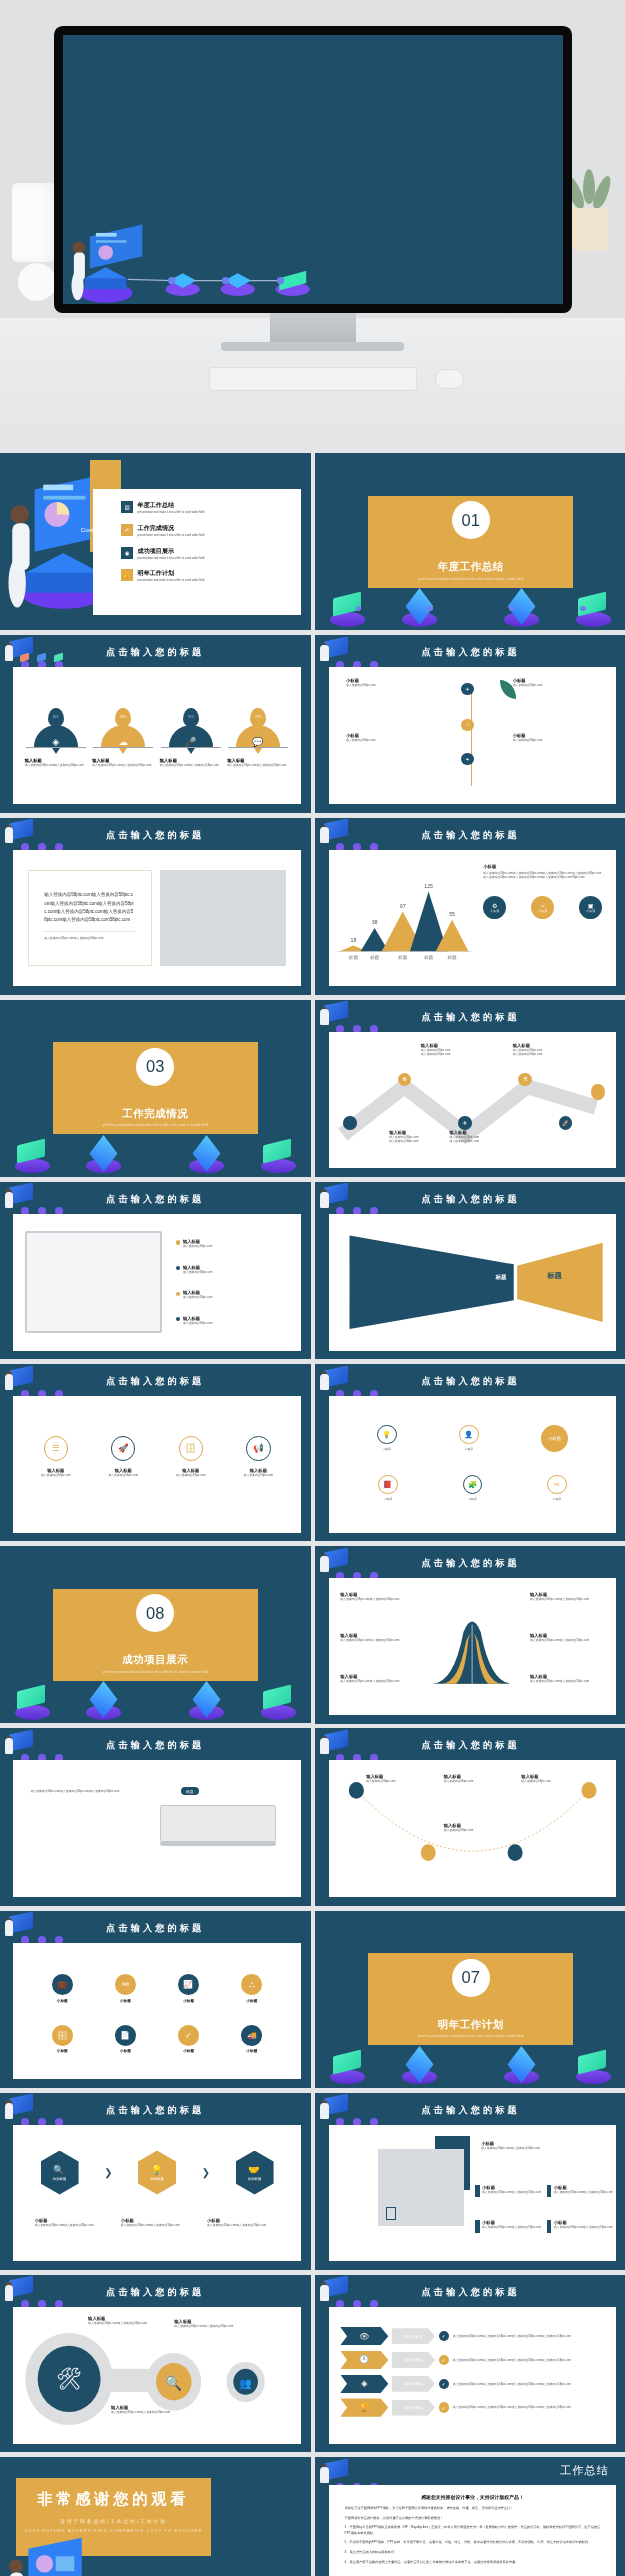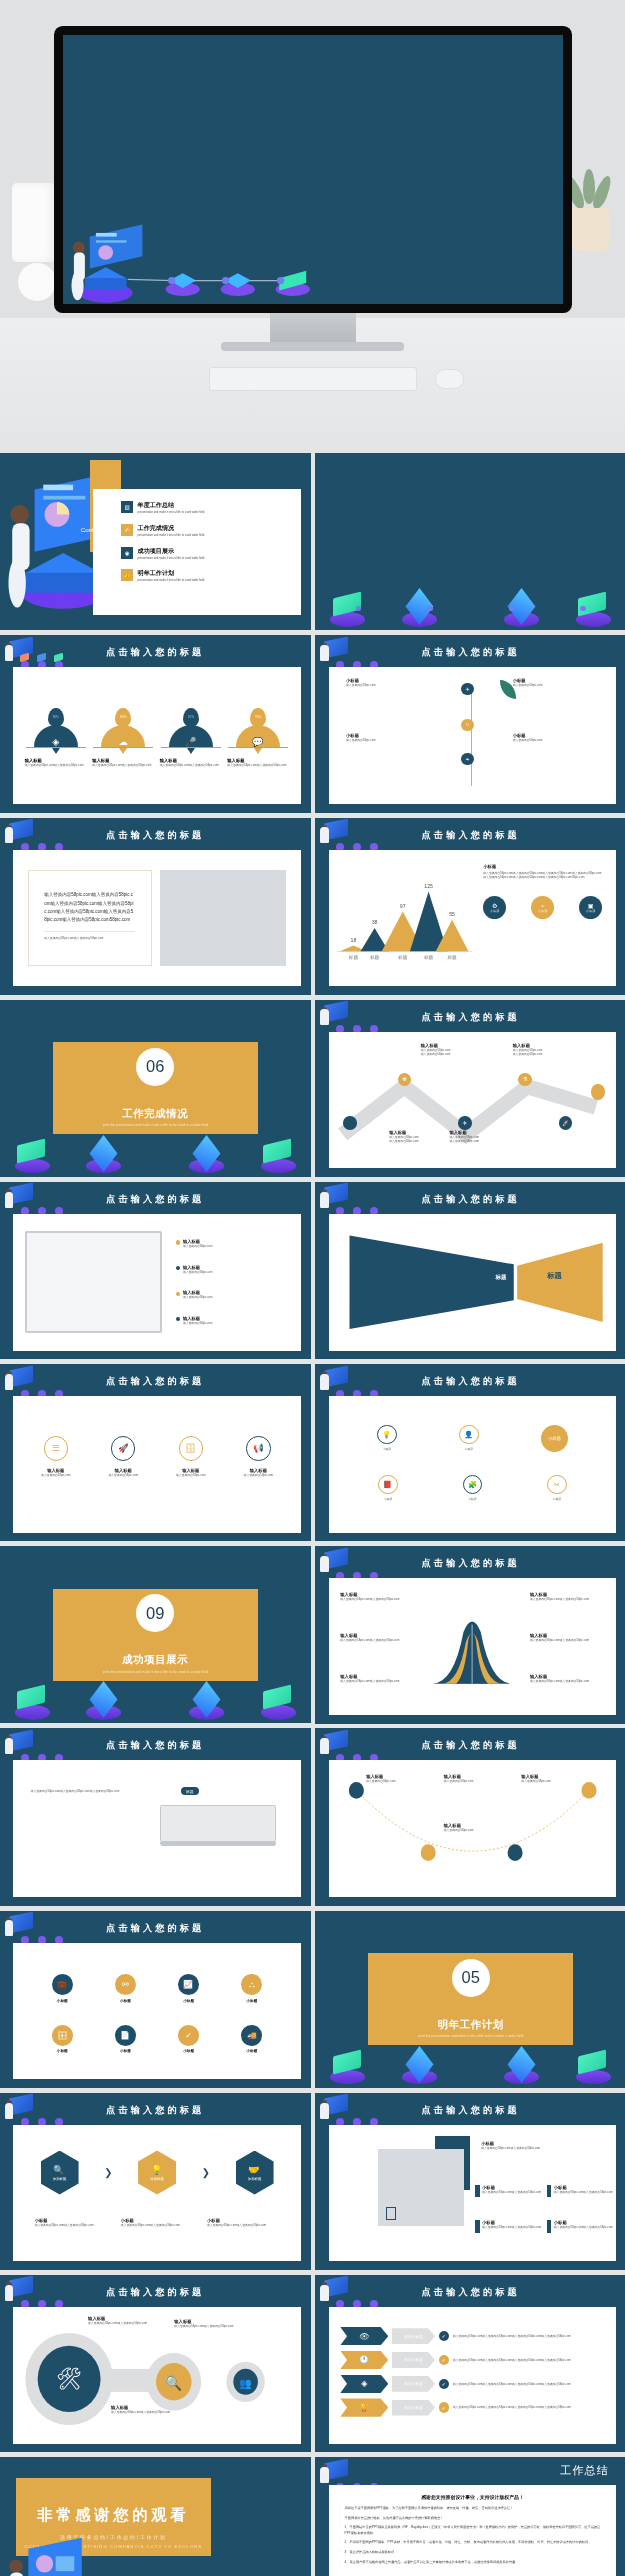--- a/index.html
+++ b/index.html
@@ -79,21 +79,21 @@
   
   .ph { color:#555; font-size:2.8px; line-height:1.55; }
   .sub-h { color:#222; font-size:4.3px; font-weight:bold; }
   .circ { border-radius:50%; display:flex; align-items:center; justify-content:center; }
   .navy { background:#1f4e68; }
   .gold { background:#e0a94a; }
   .cw { color:#fff; }
 
   
   .ty-card { position:absolute; left:5%; top:12%; width:63%; height:44%; background:#e0a94a; }
-  .ty-t { text-align:center; color:#fff; font-size:15.3px; font-weight:bold; letter-spacing:3.7px; padding-top:27px; }
+  .ty-t { text-align:center; color:#fff; font-size:15.3px; font-weight:bold; letter-spacing:3.7px; padding-top:11px; }
   .ty-s { text-align:center; color:#fbeed6; font-size:4.9px; letter-spacing:1.8px; margin-top:7.3px; }
   .ty-e { text-align:center; color:#f7e6c8; font-size:4.3px; letter-spacing:1px; margin-top:4.3px; }
 
   
   .cp-title { position:absolute; right:17px; top:6.1px; color:#fff; font-size:11px; letter-spacing:1.2px; }
   .cp-head { text-align:center; font-size:4.9px; font-weight:bold; color:#111; margin:8.6px 0 6.1px; }
   .cp-li { display:flex; gap:3.7px; font-size:3.2px; color:#333; line-height:1.7; margin-bottom:4.3px; padding:0 11px; }
   .cp-bullet { color:#888; }
 </style>
 </head>
@@ -198,20 +198,25 @@
              display:flex;align-items:center;justify-content:center;color:#fff;font-size:5.5px;">👍</div>
         <div>
             <div style="font-size:6.1px;font-weight:bold;color:#111;">明年工作计划</div>
              <div class="ph">presentation and make it into a film to used wider field</div>
           </div>
       </div>
     </div>
   </div>
 
   <div class="slide">
+    <div class="sect-card">
+      <div class="sect-num">01</div>
+      <div class="sect-t">年度工作总结</div>
+      <div class="sect-en">print the presentation and make it into a film to be used in a wider field</div>
+    </div>
     <div class="iso-row">
       <div class="iso-item" style="left:4%">
           <div class="iso-disc"></div>
           <div class="iso-card"></div>
         </div>
       <div class="iso-item" style="left:27%">
           <div class="iso-disc"></div>
           <div class="iso-cube"></div>
         </div>
       <div class="iso-item" style="left:60%">
@@ -410,21 +415,21 @@
               <span style="color:#cfe0ea;font-size:3.1px;">小标题</span>
             </div>
           </div>
         </div>
       </div>
     </div>
   </div>
 
   <div class="slide">
     <div class="sect-card">
-      <div class="sect-num">06</div>
+      <div class="sect-num">03</div>
       <div class="sect-t">工作完成情况</div>
       <div class="sect-en">print the presentation and make it into a film to be used in a wider field</div>
     </div>
     <div class="iso-row">
       <div class="iso-item" style="left:4%">
           <div class="iso-disc"></div>
           <div class="iso-card"></div>
         </div>
       <div class="iso-item" style="left:27%">
           <div class="iso-disc"></div>
@@ -625,21 +630,21 @@
         <div style="text-align:center;">
           <div class="circ" style="width:19.6px;height:19.6px;border:1.2px solid #e0a94a;color:#e0a94a;font-size:7.3px;">✂</div>
           <div class="ph" style="margin-top:3.1px;">小标题</div>
         </div>
       </div>
     </div>
   </div>
 
   <div class="slide">
     <div class="sect-card">
-      <div class="sect-num">09</div>
+      <div class="sect-num">08</div>
       <div class="sect-t">成功项目展示</div>
       <div class="sect-en">print the presentation and make it into a film to be used in a wider field</div>
     </div>
     <div class="iso-row">
       <div class="iso-item" style="left:4%">
           <div class="iso-disc"></div>
           <div class="iso-card"></div>
         </div>
       <div class="iso-item" style="left:27%">
           <div class="iso-disc"></div>
@@ -808,21 +813,21 @@
         <div style="text-align:center;">
           <div class="circ navy cw" style="width:21px;height:21px;font-size:8px;">🚚</div>
           <div class="ph" style="margin-top:3.7px;font-size:3.7px;font-weight:bold;color:#222;">小标题</div>
         </div>
       </div>
     </div>
   </div>
 
   <div class="slide">
     <div class="sect-card">
-      <div class="sect-num">05</div>
+      <div class="sect-num">07</div>
       <div class="sect-t">明年工作计划</div>
       <div class="sect-en">print the presentation and make it into a film to be used in a wider field</div>
     </div>
     <div class="iso-row">
       <div class="iso-item" style="left:4%">
           <div class="iso-disc"></div>
           <div class="iso-card"></div>
         </div>
       <div class="iso-item" style="left:27%">
           <div class="iso-disc"></div>

